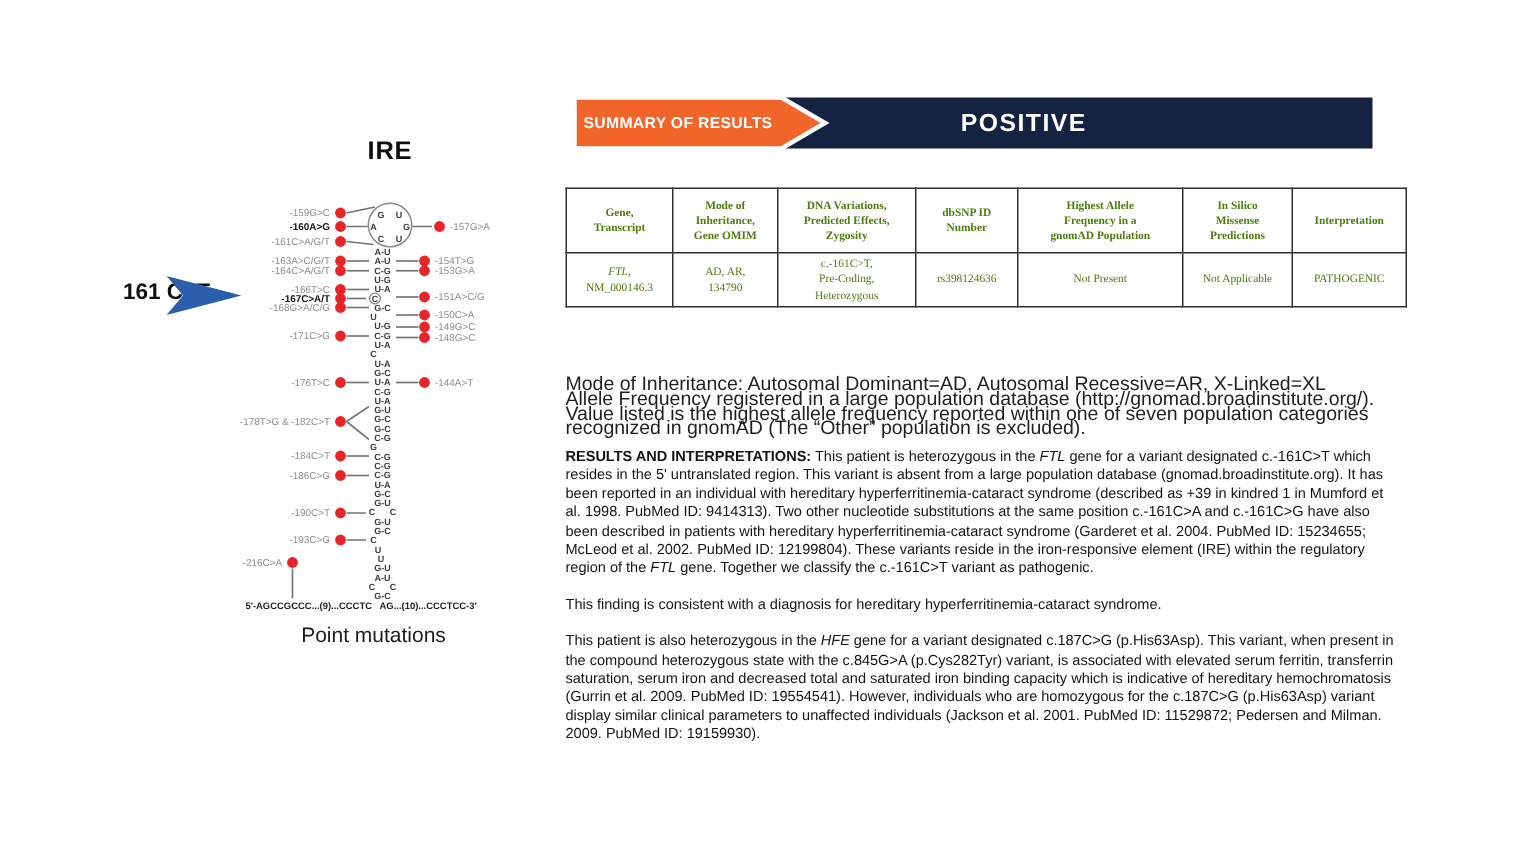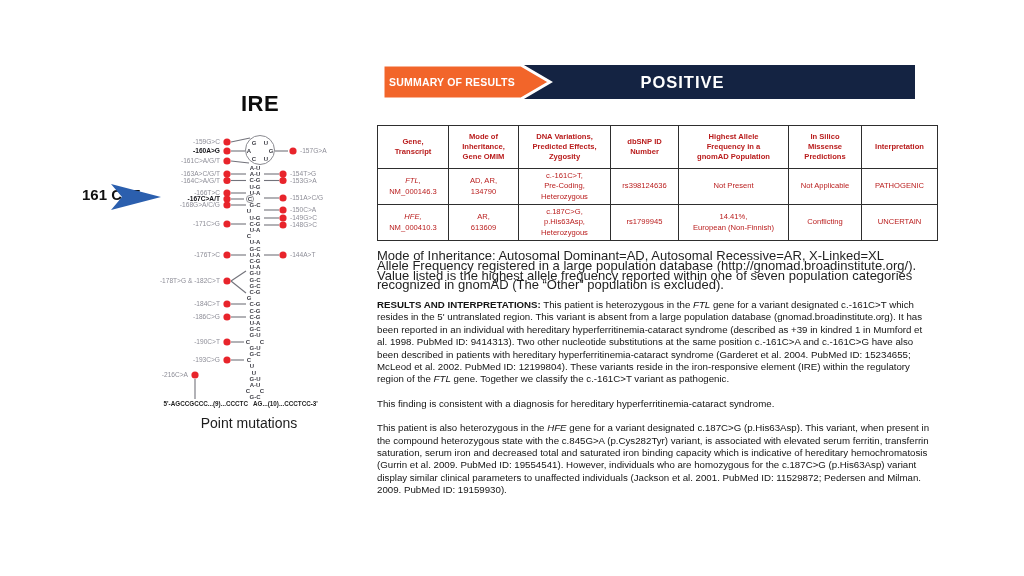--- a/index.html
+++ b/index.html
@@ -1,20 +1,20 @@
 <!DOCTYPE html>
 <html><head>
 <meta charset="utf-8">
 <style>
   html,body{margin:0;padding:0;background:#ffffff;}
   .stage{position:relative;width:1024px;height:576px;background:#fff;overflow:hidden;
          font-family:"Liberation Sans",sans-serif;}
   .abs{position:absolute;}
   
-  #ire-title{left:210px;top:91px;width:100px;text-align:center;font-size:22px;font-weight:700;
+  #ire-title{left:210px;top:91px;width:100px;text-align:center;font-size:17px;font-weight:700;
              letter-spacing:.5px;color:#0d0d0d;}
   #callout-label{left:82px;top:186px;font-size:15px;font-weight:700;color:#101010;}
   #diagram-caption{left:179px;top:415px;width:140px;text-align:center;font-size:14px;color:#1c1c1c;}
   #ire-svg{left:130px;top:125px;}
   #callout-arrow{left:110px;top:181px;}
   svg{font-family:"Liberation Sans",sans-serif;}
   .mlabel{font-size:6.6px;fill:#8d8d97;}
   .mlabel.bold{font-weight:700;fill:#15151a;}
   .stemtxt{font-size:6px;font-weight:700;fill:#3c3c44;}
   .seqtxt{font-size:6.3px;font-weight:700;fill:#1e1e1e;}
@@ -22,21 +22,21 @@
   
   #banner{left:383px;top:65px;width:532px;height:34px;}
   #banner-navy{position:absolute;left:0;top:0;width:100%;height:100%;background:#142342;}
   #banner-arrow-svg{position:absolute;left:-2px;top:-2px;}
   #banner-label{position:absolute;left:0;top:0;width:138px;height:34px;line-height:34px;
                 text-align:center;font-size:10.5px;font-weight:700;color:#fff;letter-spacing:.2px;}
   #banner-status{position:absolute;left:212px;top:0;width:175px;height:34px;line-height:34px;
                  text-align:center;font-size:16.5px;font-weight:700;color:#fff;letter-spacing:1px;}
   
   #table-wrap{left:377px;top:125px;}
-  #results-table{border-collapse:collapse;table-layout:fixed;width:561px;color:#b91c1c;}
+  #results-table{border-collapse:collapse;table-layout:fixed;width:561px;color:#4d7c0f;font-family:Liberation Serif, serif;}
   #results-table th,#results-table td{border:1px solid #2e2e2e;text-align:center;vertical-align:middle;
       white-space:pre-line;padding:2px 3px;font-size:7.6px;line-height:1.35;}
   #results-table th{font-weight:700;height:38px;}
   #results-table td{height:31px;}
   .gene-i{font-style:italic;margin-top:31px;}
   
   #footnotes{left:377px;top:251px;width:562px;font-size:13px;line-height:9.8px;color:#1f1f1f;}
   
   #report{left:377px;top:299px;width:558px;color:#141414;}
   #report p{margin:0 0 12px 0;font-size:9.7px;line-height:12.4px;}
@@ -281,33 +281,20 @@
             <td>AD, AR,
 134790</td>
             <td>c.-161C&gt;T,
 Pre-Coding,
 Heterozygous</td>
             <td>rs398124636</td>
             <td>Not Present</td>
             <td>Not Applicable</td>
             <td>PATHOGENIC</td>
           </tr>
-          <tr>
-            <td><span class="gene-i">HFE,</span><br>NM_000410.3</td>
-            <td>AR,
-613609</td>
-            <td>c.187C&gt;G,
-p.His63Asp,
-Heterozygous</td>
-            <td>rs1799945</td>
-            <td>14.41%,
-European (Non-Finnish)</td>
-            <td>Conflicting</td>
-            <td>UNCERTAIN</td>
-          </tr>
         </tbody>
       </table>
   </div>
 
   <div class="abs" id="footnotes">
       <div>Mode of Inheritance: Autosomal Dominant=AD, Autosomal Recessive=AR, X-Linked=XL</div>
       <div>Allele Frequency registered in a large population database (http://gnomad.broadinstitute.org/). Value listed is the highest allele frequency reported within one of seven population categories recognized in gnomAD (The “Other” population is excluded).</div>
     </div>
 
   <div class="abs" id="report">

